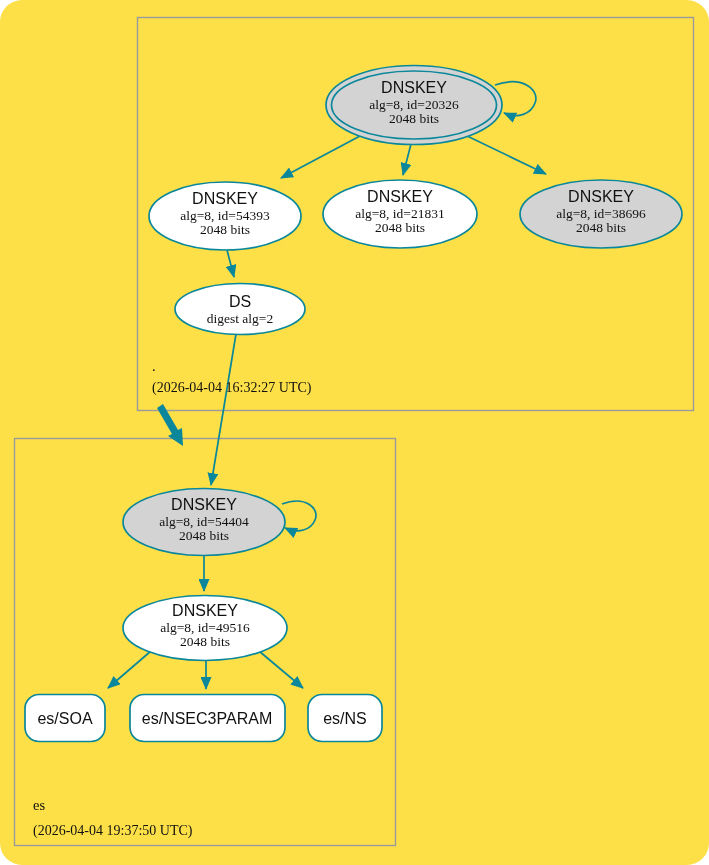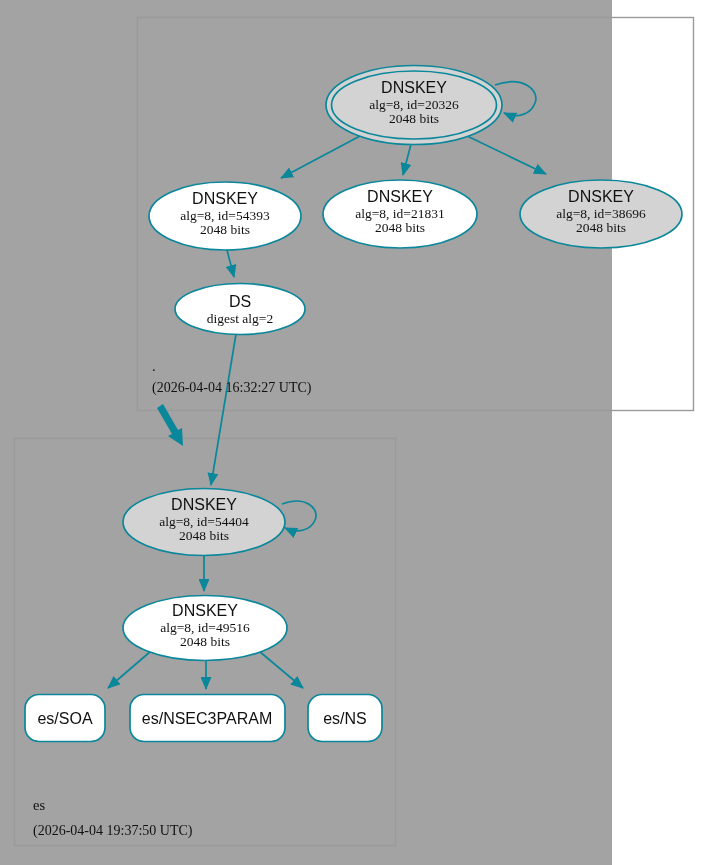--- a/index.html
+++ b/index.html
@@ -2,21 +2,21 @@
 <html style="--teal: #0a879a; --node-gray: #d3d3d3; --box-border: #9a9a9a;"><head>
 <meta charset="utf-8">
 <style>
   :root{
     --teal:#0a879a;
     --node-gray:#d3d3d3;
     --box-border:#9a9a9a;
     --ink:#111111;
   }
   html,body{margin:0;padding:0;background:#ffffff;}
-  .stage{position:relative;width:612px;height:865px;background:#a3a3a3;font-family:"Liberation Sans",sans-serif;}
+  .stage{position:relative;width:709px;height:865px;background:#fde047;font-family:"Liberation Sans",sans-serif;border-radius:22px;}
   svg{display:block;}
   .zone-box{fill:none;stroke:var(--box-border);stroke-width:1.4;}
   .edge{stroke:var(--teal);stroke-width:1.7;fill:none;marker-end:url(#arrowhead);}
   .loop{stroke:var(--teal);stroke-width:1.7;fill:none;marker-end:url(#arrowhead);}
   .fat-arrow{fill:var(--teal);stroke:none;}
   .node-outline{stroke:var(--teal);stroke-width:1.7;}
   .fill-white{fill:#ffffff;}
   .fill-gray{fill:var(--node-gray);}
   .node-title{font-family:"Liberation Sans",sans-serif;font-size:16px;fill:var(--ink);text-anchor:middle;}
   .node-detail{font-family:"Liberation Serif",serif;font-size:13.5px;fill:var(--ink);text-anchor:middle;}

